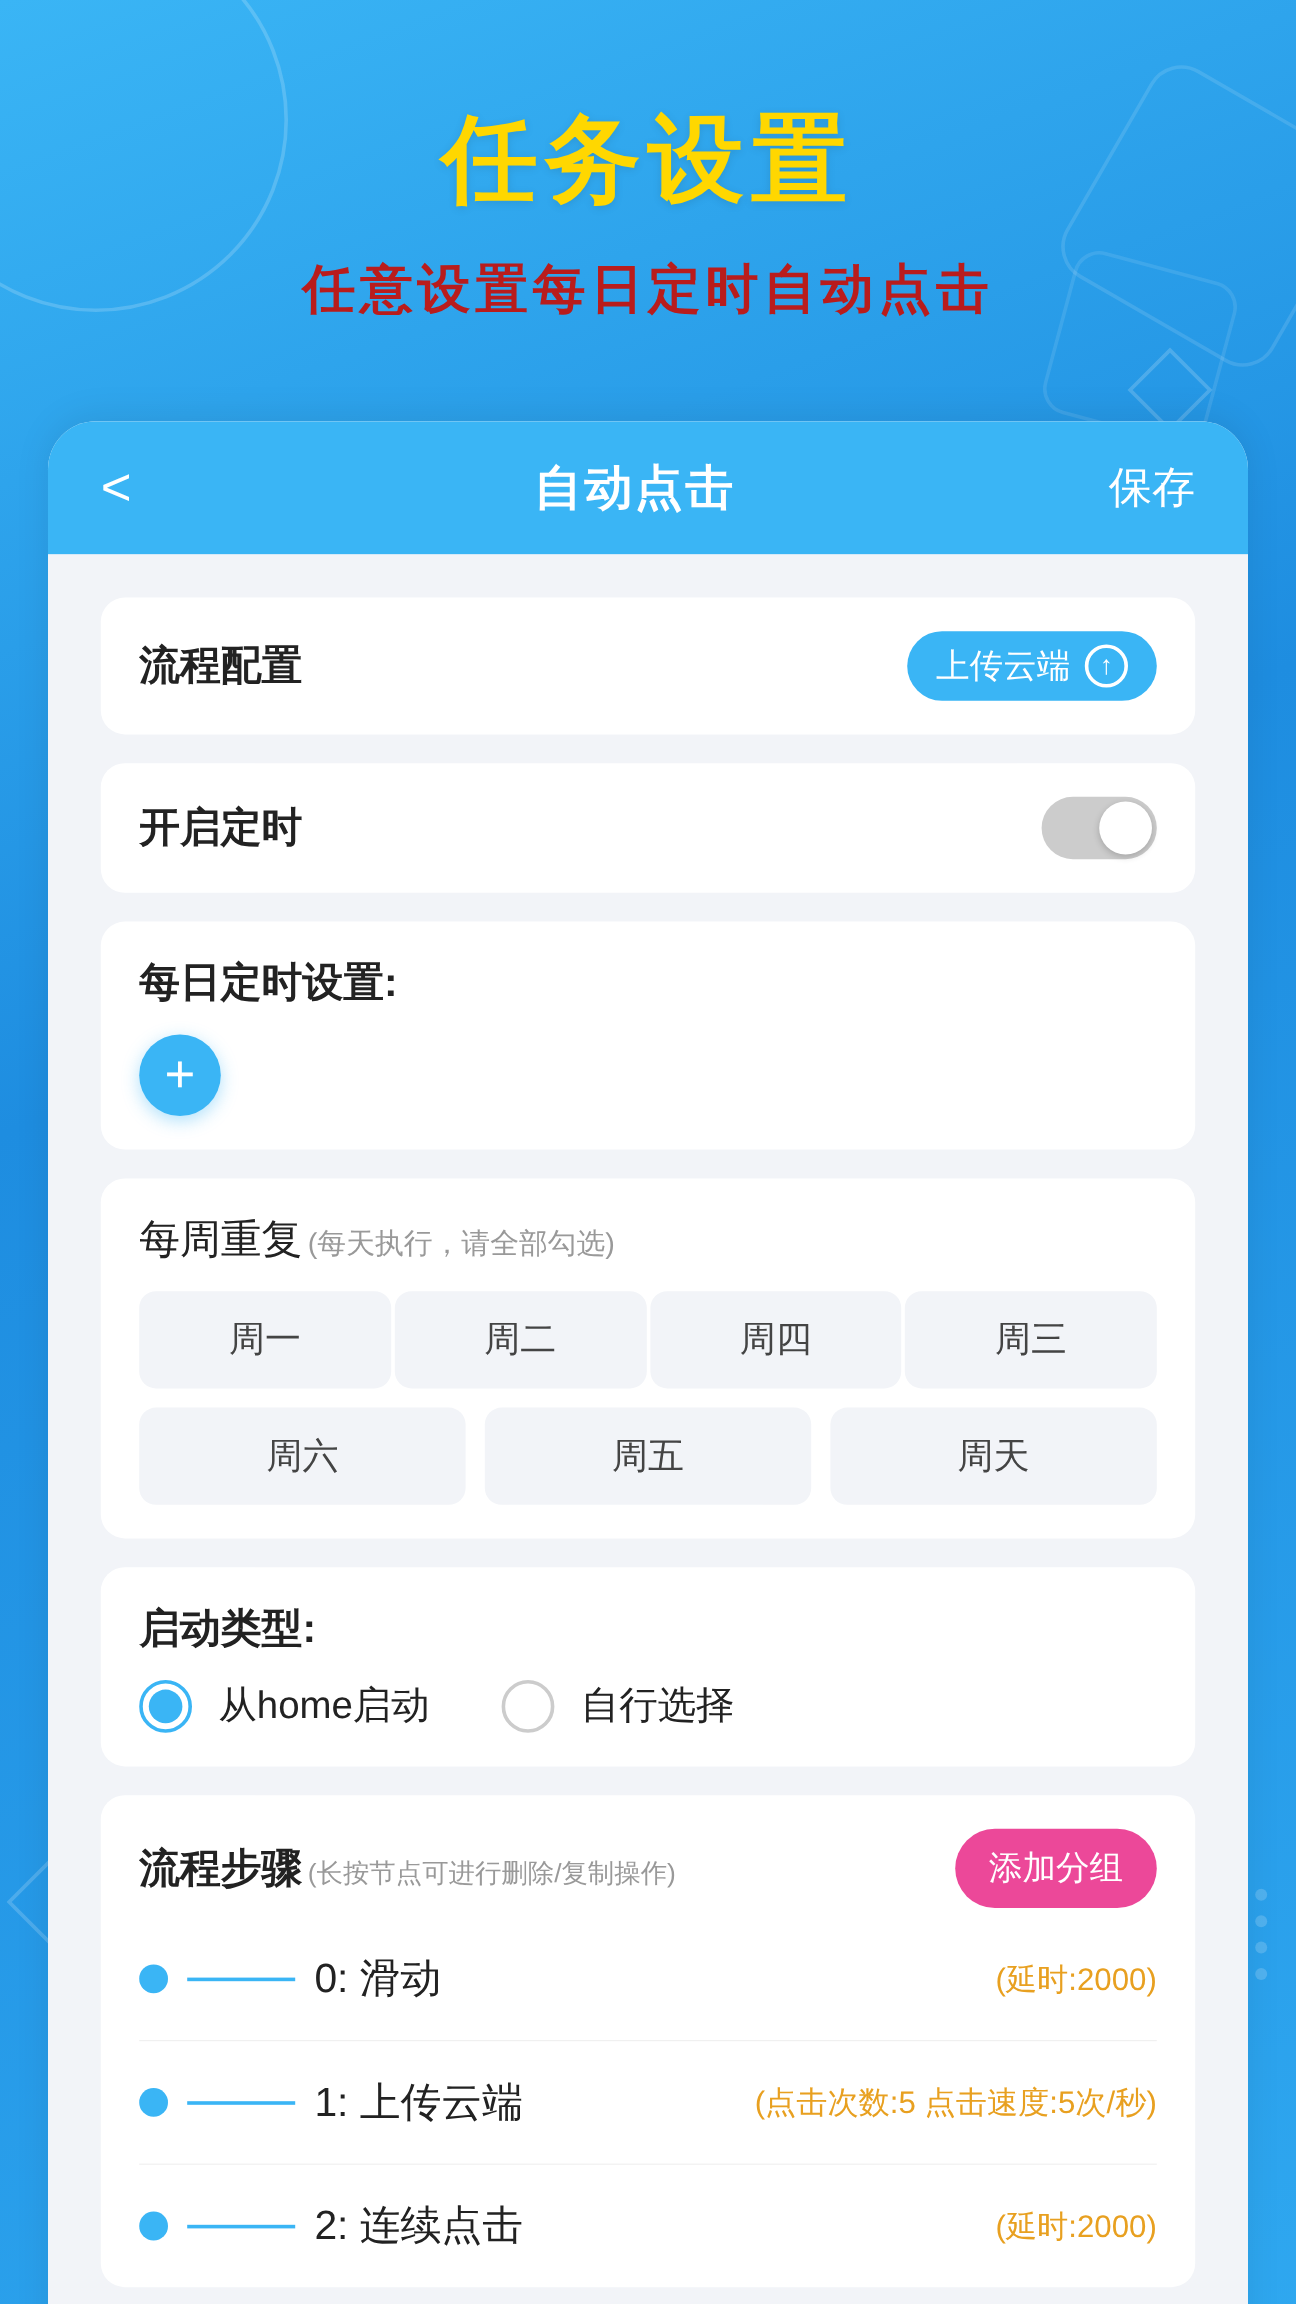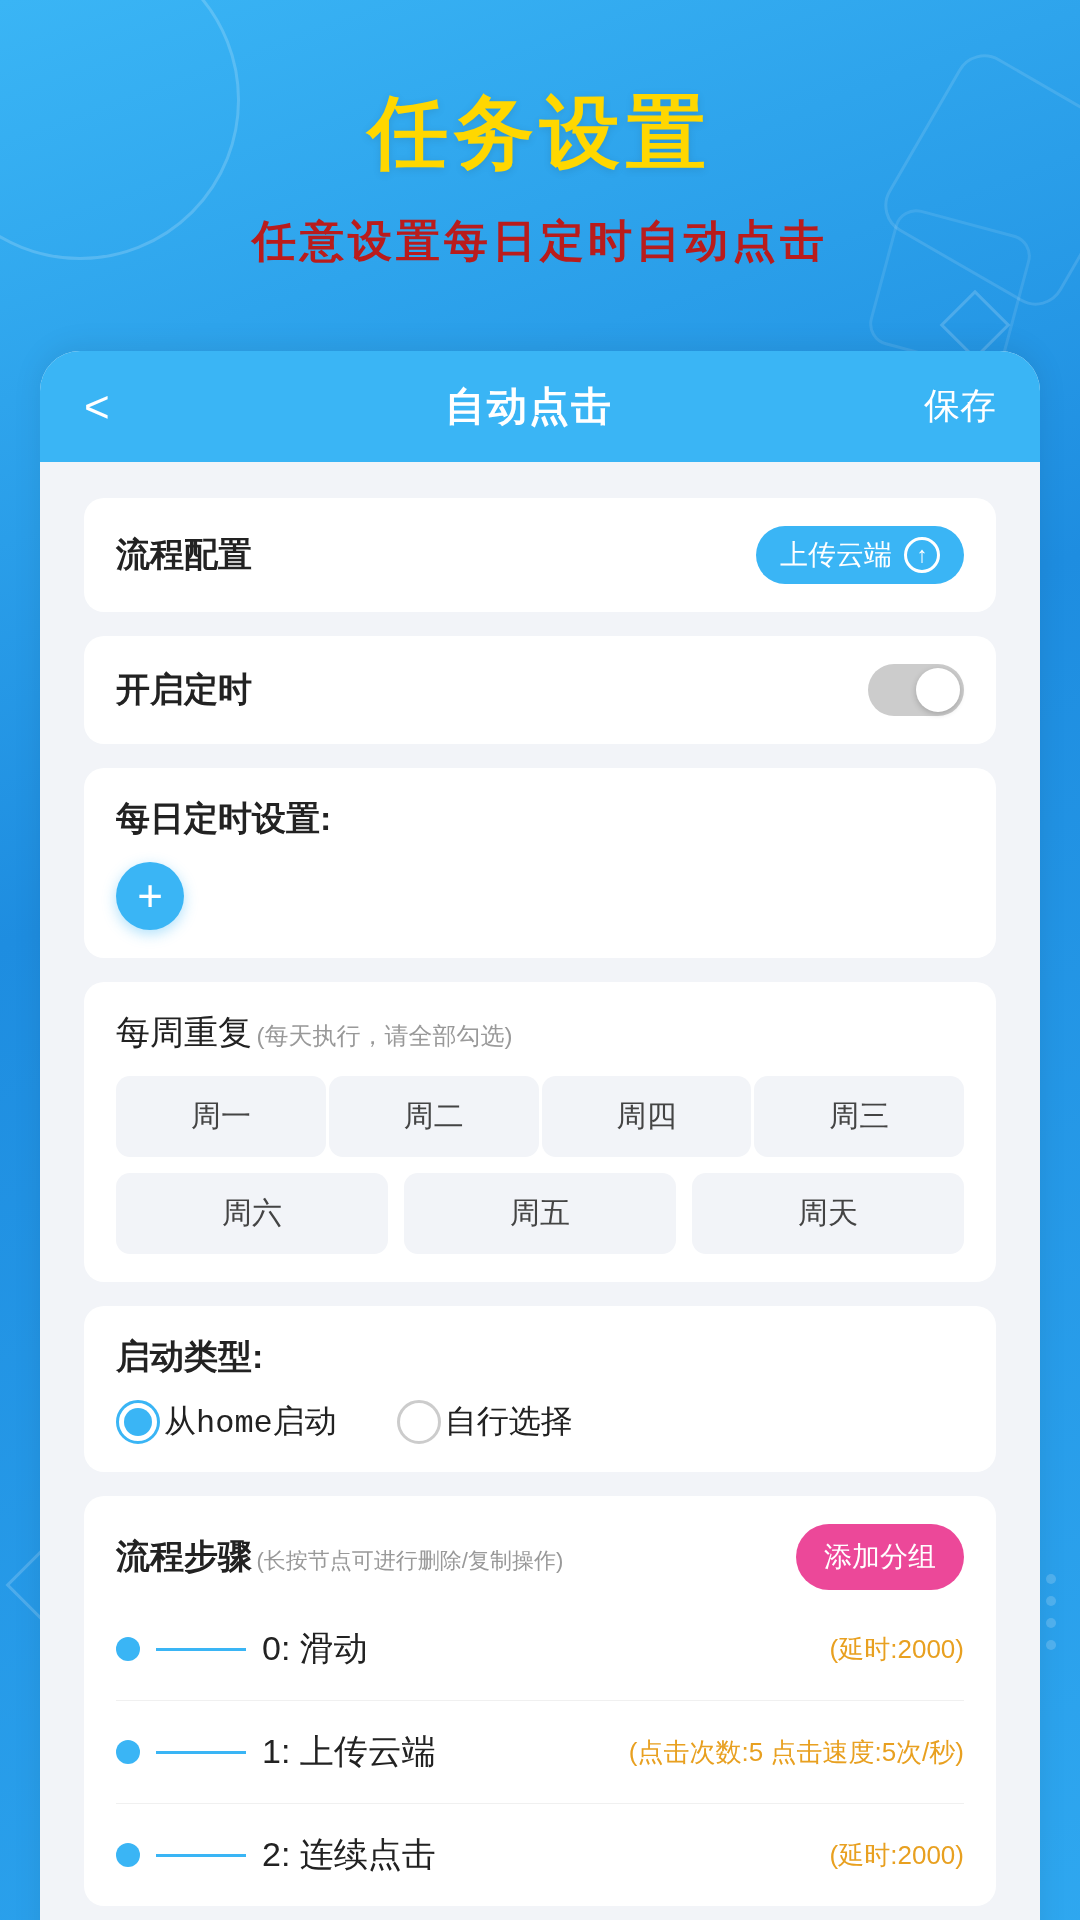--- a/index.html
+++ b/index.html
@@ -250,23 +250,22 @@
       margin-bottom: 20px;
     }
     .launch-options {
       display: flex;
       align-items: center;
       gap: 60px;
     }
     .launch-option {
       display: flex;
       align-items: center;
-      gap: 4px;
-      cursor: pointer;
-      font-family: Liberation Mono, monospace;
+      gap: 22px;
+      cursor: pointer;
     }
     .radio-outer {
       width: 44px; height: 44px;
       border-radius: 50%;
       border: 3px solid #3ab5f5;
       display: flex; align-items: center; justify-content: center;
     }
     .radio-inner {
       width: 28px; height: 28px;
       border-radius: 50%;

